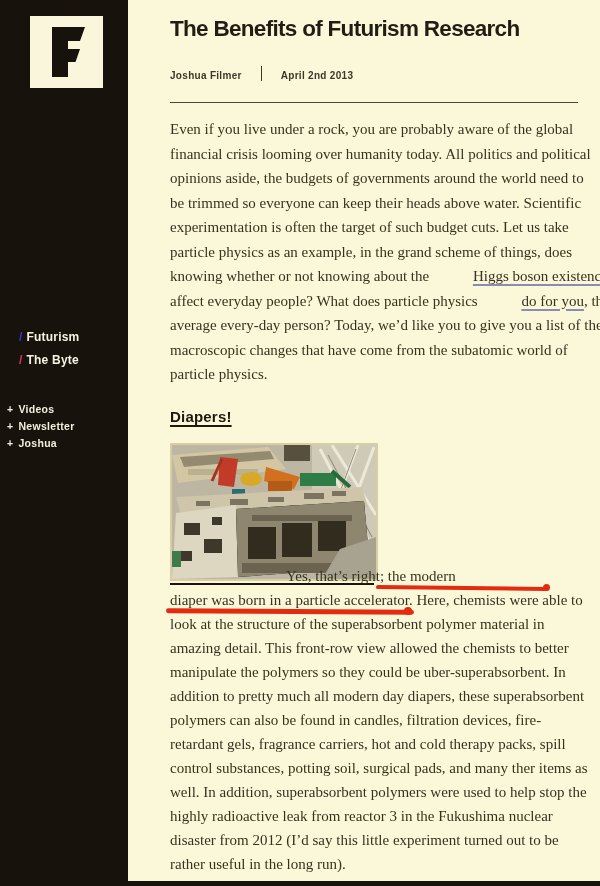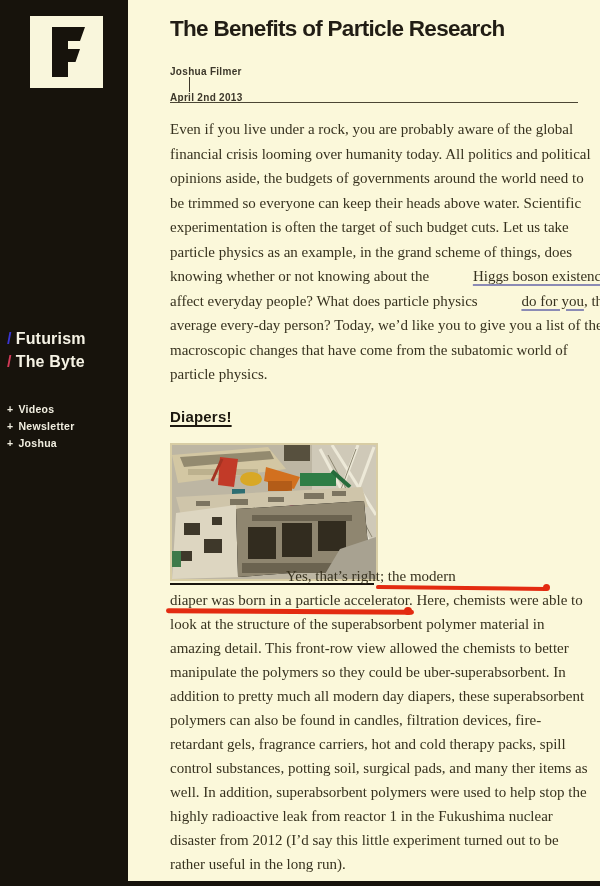--- a/index.html
+++ b/index.html
@@ -5,27 +5,27 @@
   * { margin:0; padding:0; box-sizing:border-box; }
   html,body { width:600px; height:886px; }
   body {
     position:relative; width:600px; height:886px; overflow:hidden;
     background:#fbf8da; font-family:"Liberation Sans", sans-serif;
   }
   
   .sidebar { position:absolute; left:0; top:0; width:128px; height:886px; background:#17130c; }
   .logo-box { position:absolute; left:30px; top:16px; width:73px; height:72px; background:#f9f6dc; }
   .logo-box svg { display:block; width:73px; height:72px; }
-  .brand { position:absolute; left:7px; font-weight:bold; font-size:16px; color:#f5f2e4; letter-spacing:.2px; white-space:nowrap; }
+  .brand { position:absolute; left:19px; font-weight:bold; font-size:12px; color:#f5f2e4; letter-spacing:.2px; white-space:nowrap; }
   .brand .slash { font-weight:bold; margin-right:4px; }
   .navlink { position:absolute; left:7px; font-weight:bold; font-size:10.5px; color:#f1eee0; letter-spacing:.3px; white-space:nowrap; cursor:pointer; }
   .navlink .plus { margin-right:5px; font-weight:bold; }
   
   .title { position:absolute; left:170px; top:16px; font-size:22.5px; font-weight:bold; color:#211d14; letter-spacing:-0.7px; white-space:nowrap; }
-  .byline { position:absolute; left:170px; top:66px; display:flex; align-items:flex-start;flex-direction:column; }
+  .byline { position:absolute; left:170px; top:66px; display:flex; align-items:flex-end; }
   .author, .date { font-size:10px; font-weight:bold; color:#3c372a; letter-spacing:.3px; }
   .byline-divider { width:1px; height:15px; background:#3c372a; margin:0 19px; }
   .header-rule { position:absolute; left:170px; top:102px; width:408px; height:1px; background:#4b4634; }
   
   .para { position:absolute; left:170px; font-family:"Liberation Serif", serif; color:#37321f; }
   .para .tline { white-space:nowrap; font-size:15px; }
   #para1 { top:117px; } #para1 .tline { line-height:24.5px; }
   #para2 { top:564px; } #para2 .tline { line-height:24px; }
   #para2 .tline.first { padding-left:116px; }
   .inline-link { color:#37321f; text-decoration:underline; text-decoration-color:#8b8bb5; text-decoration-thickness:1.5px; text-underline-offset:2.5px; cursor:pointer;margin-left:40px; }
@@ -65,21 +65,21 @@
     <span class="plus">+</span><span>Videos</span>
   </div>
   <div class="navlink" style="top:420px">
     <span class="plus">+</span><span>Newsletter</span>
   </div>
   <div class="navlink" style="top:437px">
     <span class="plus">+</span><span>Joshua</span>
   </div>
 </div>
 
-<h1 class="title">The Benefits of Particle Research</h1>
+<h1 class="title">The Benefits of Futurism Research</h1>
 
 <div class="byline">
   <span class="author">Joshua Filmer</span>
   <span class="byline-divider"></span>
   <span class="date">April 2nd 2013</span>
 </div>
 <div class="header-rule"></div>
 
 <div class="para" id="para1">
   <div class="tline">Even if you live under a rock, you are probably aware of the global</div>
@@ -168,21 +168,21 @@
   <div class="tline first">Yes, that’s right; the modern</div>
   <div class="tline">diaper was born in a particle accelerator. Here, chemists were able to</div>
   <div class="tline">look at the structure of the superabsorbent polymer material in</div>
   <div class="tline">amazing detail. This front-row view allowed the chemists to better</div>
   <div class="tline">manipulate the polymers so they could be uber-superabsorbent. In</div>
   <div class="tline">addition to pretty much all modern day diapers, these superabsorbent</div>
   <div class="tline">polymers can also be found in candles, filtration devices, fire-</div>
   <div class="tline">retardant gels, fragrance carriers, hot and cold therapy packs, spill</div>
   <div class="tline">control substances, potting soil, surgical pads, and many ther items as</div>
   <div class="tline">well. In addition, superabsorbent polymers were used to help stop the</div>
-  <div class="tline">highly radioactive leak from reactor 1 in the Fukushima nuclear</div>
+  <div class="tline">highly radioactive leak from reactor 3 in the Fukushima nuclear</div>
   <div class="tline">disaster from 2012 (I’d say this little experiment turned out to be</div>
   <div class="tline">rather useful in the long run).</div>
 </div>
 
 <div class="red-line" id="red1" style="background: rgb(227, 43, 16);"></div>
 <div class="red-dot" id="red1-dot" style="background: rgb(227, 43, 16);"></div>
 <div class="red-line" id="red2" style="background: rgb(227, 43, 16);"></div>
 <div class="red-dot" id="red2-dot" style="background: rgb(227, 43, 16);"></div>
 
 <div class="bottom-bar"></div>

